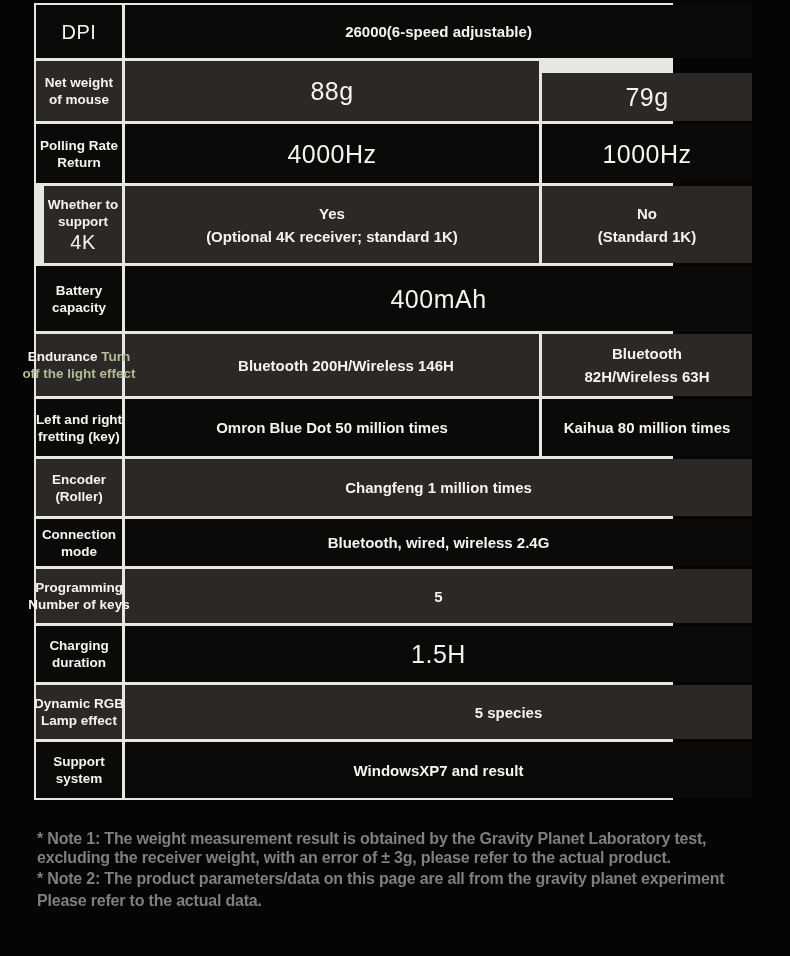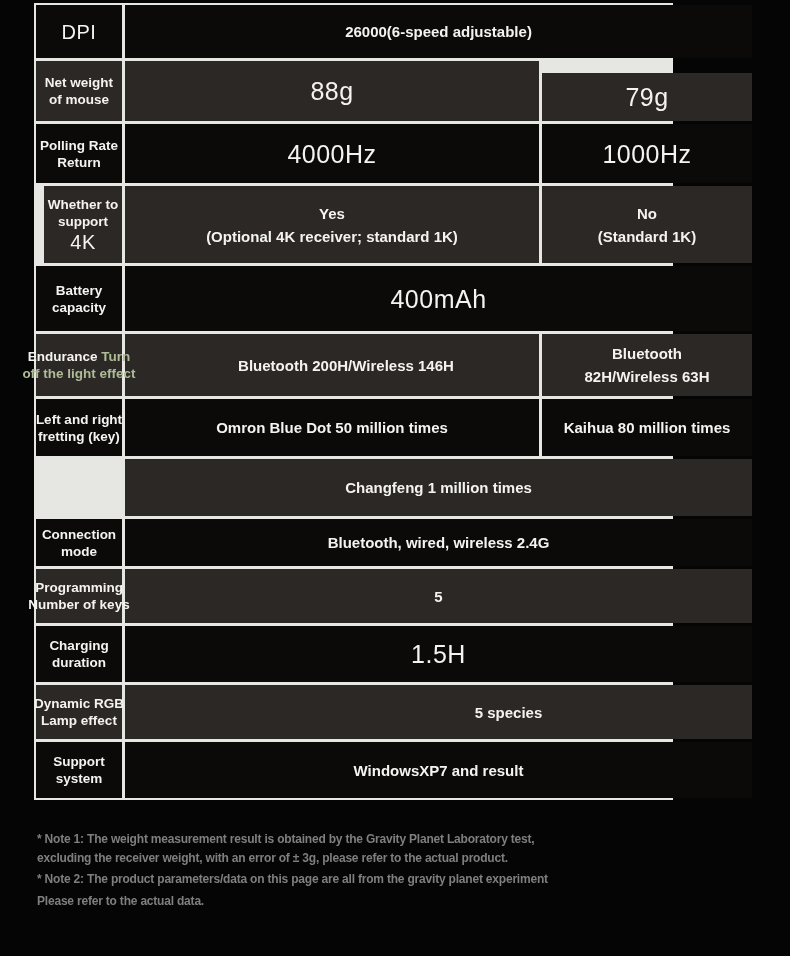--- a/index.html
+++ b/index.html
@@ -50,21 +50,21 @@
   .value-cell.bold  { font-size: 15px; font-weight: 700; line-height: 23px; }
   .value-cell.large { font-size: 25px; font-weight: 400; line-height: 28px; letter-spacing: 0.5px; }
   .value-inner > div { white-space: nowrap; }
 
   
   .notes {
     position: absolute;
     left: 37px; top: 830px;
     color: var(--note-color, #7f7f81);
     font-weight: 700;
-    font-size: 12px;
+    font-size: 16px;
     line-height: 18.5px;
     letter-spacing: -0.2px;
   }
   .note-line { white-space: nowrap; }
   .note-gap { margin-top: 3px; }
 </style>
 </head>
 <body>
 
 <div class="spec-table" id="spec-table" style="grid-template-rows: 53px 60px 59px 77px 65px 62px 57px 57px 47px 54px 56px 54px 56px;">
@@ -151,20 +151,24 @@
     </div>
     <div class="cell value-cell dark bold" style="grid-area: 7 / 2;">
       <div class="value-inner">
         <div>Omron Blue Dot 50 million times</div>
       </div>
     </div>
     <div class="cell value-cell dark bold" style="grid-area: 7 / 3;">
       <div class="value-inner">
         <div>Kaihua 80 million times</div>
       </div>
+    </div>
+    <div class="cell label-cell gray" style="grid-area: 8 / 1;">
+      <div class="label-line"><span>Encoder</span></div>
+      <div class="label-line"><span>(Roller)</span></div>
     </div>
     <div class="cell value-cell gray bold" style="grid-area: 8 / 2 / auto / span 2;">
       <div class="value-inner">
         <div>Changfeng 1 million times</div>
       </div>
     </div>
     <div class="cell label-cell dark" style="grid-area: 9 / 1;">
       <div class="label-line"><span>Connection</span></div>
       <div class="label-line"><span>mode</span></div>
     </div>

